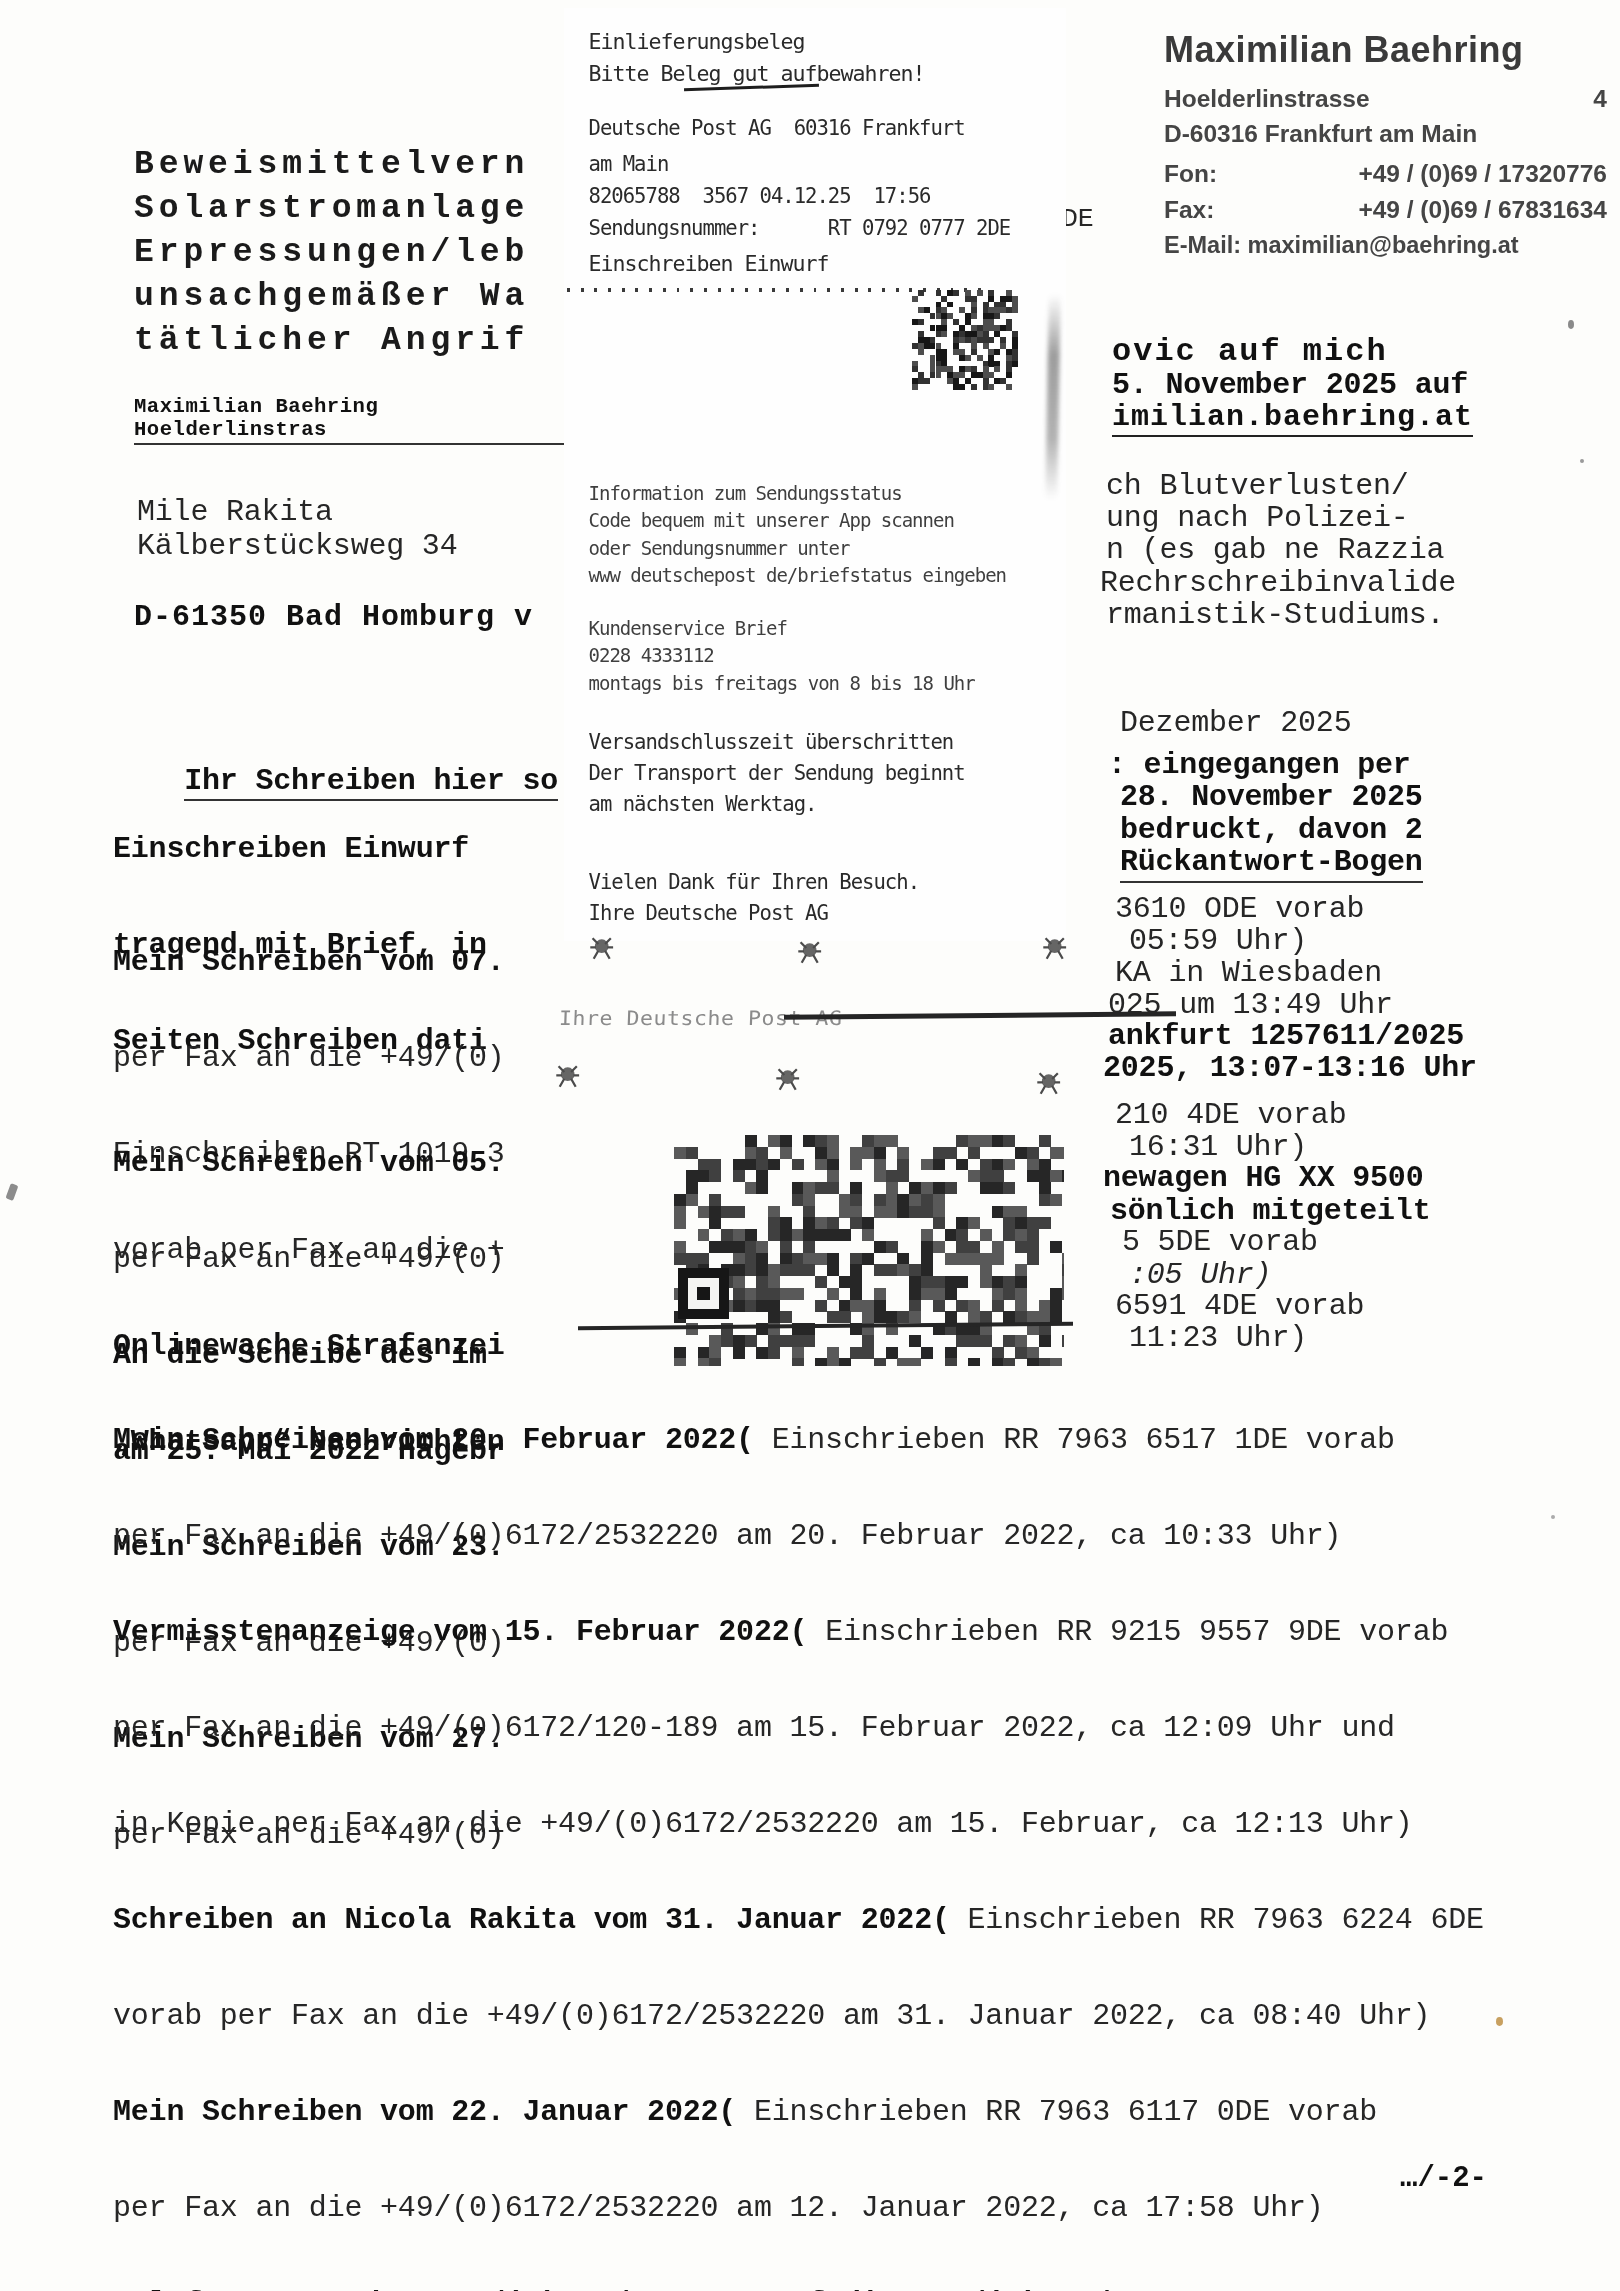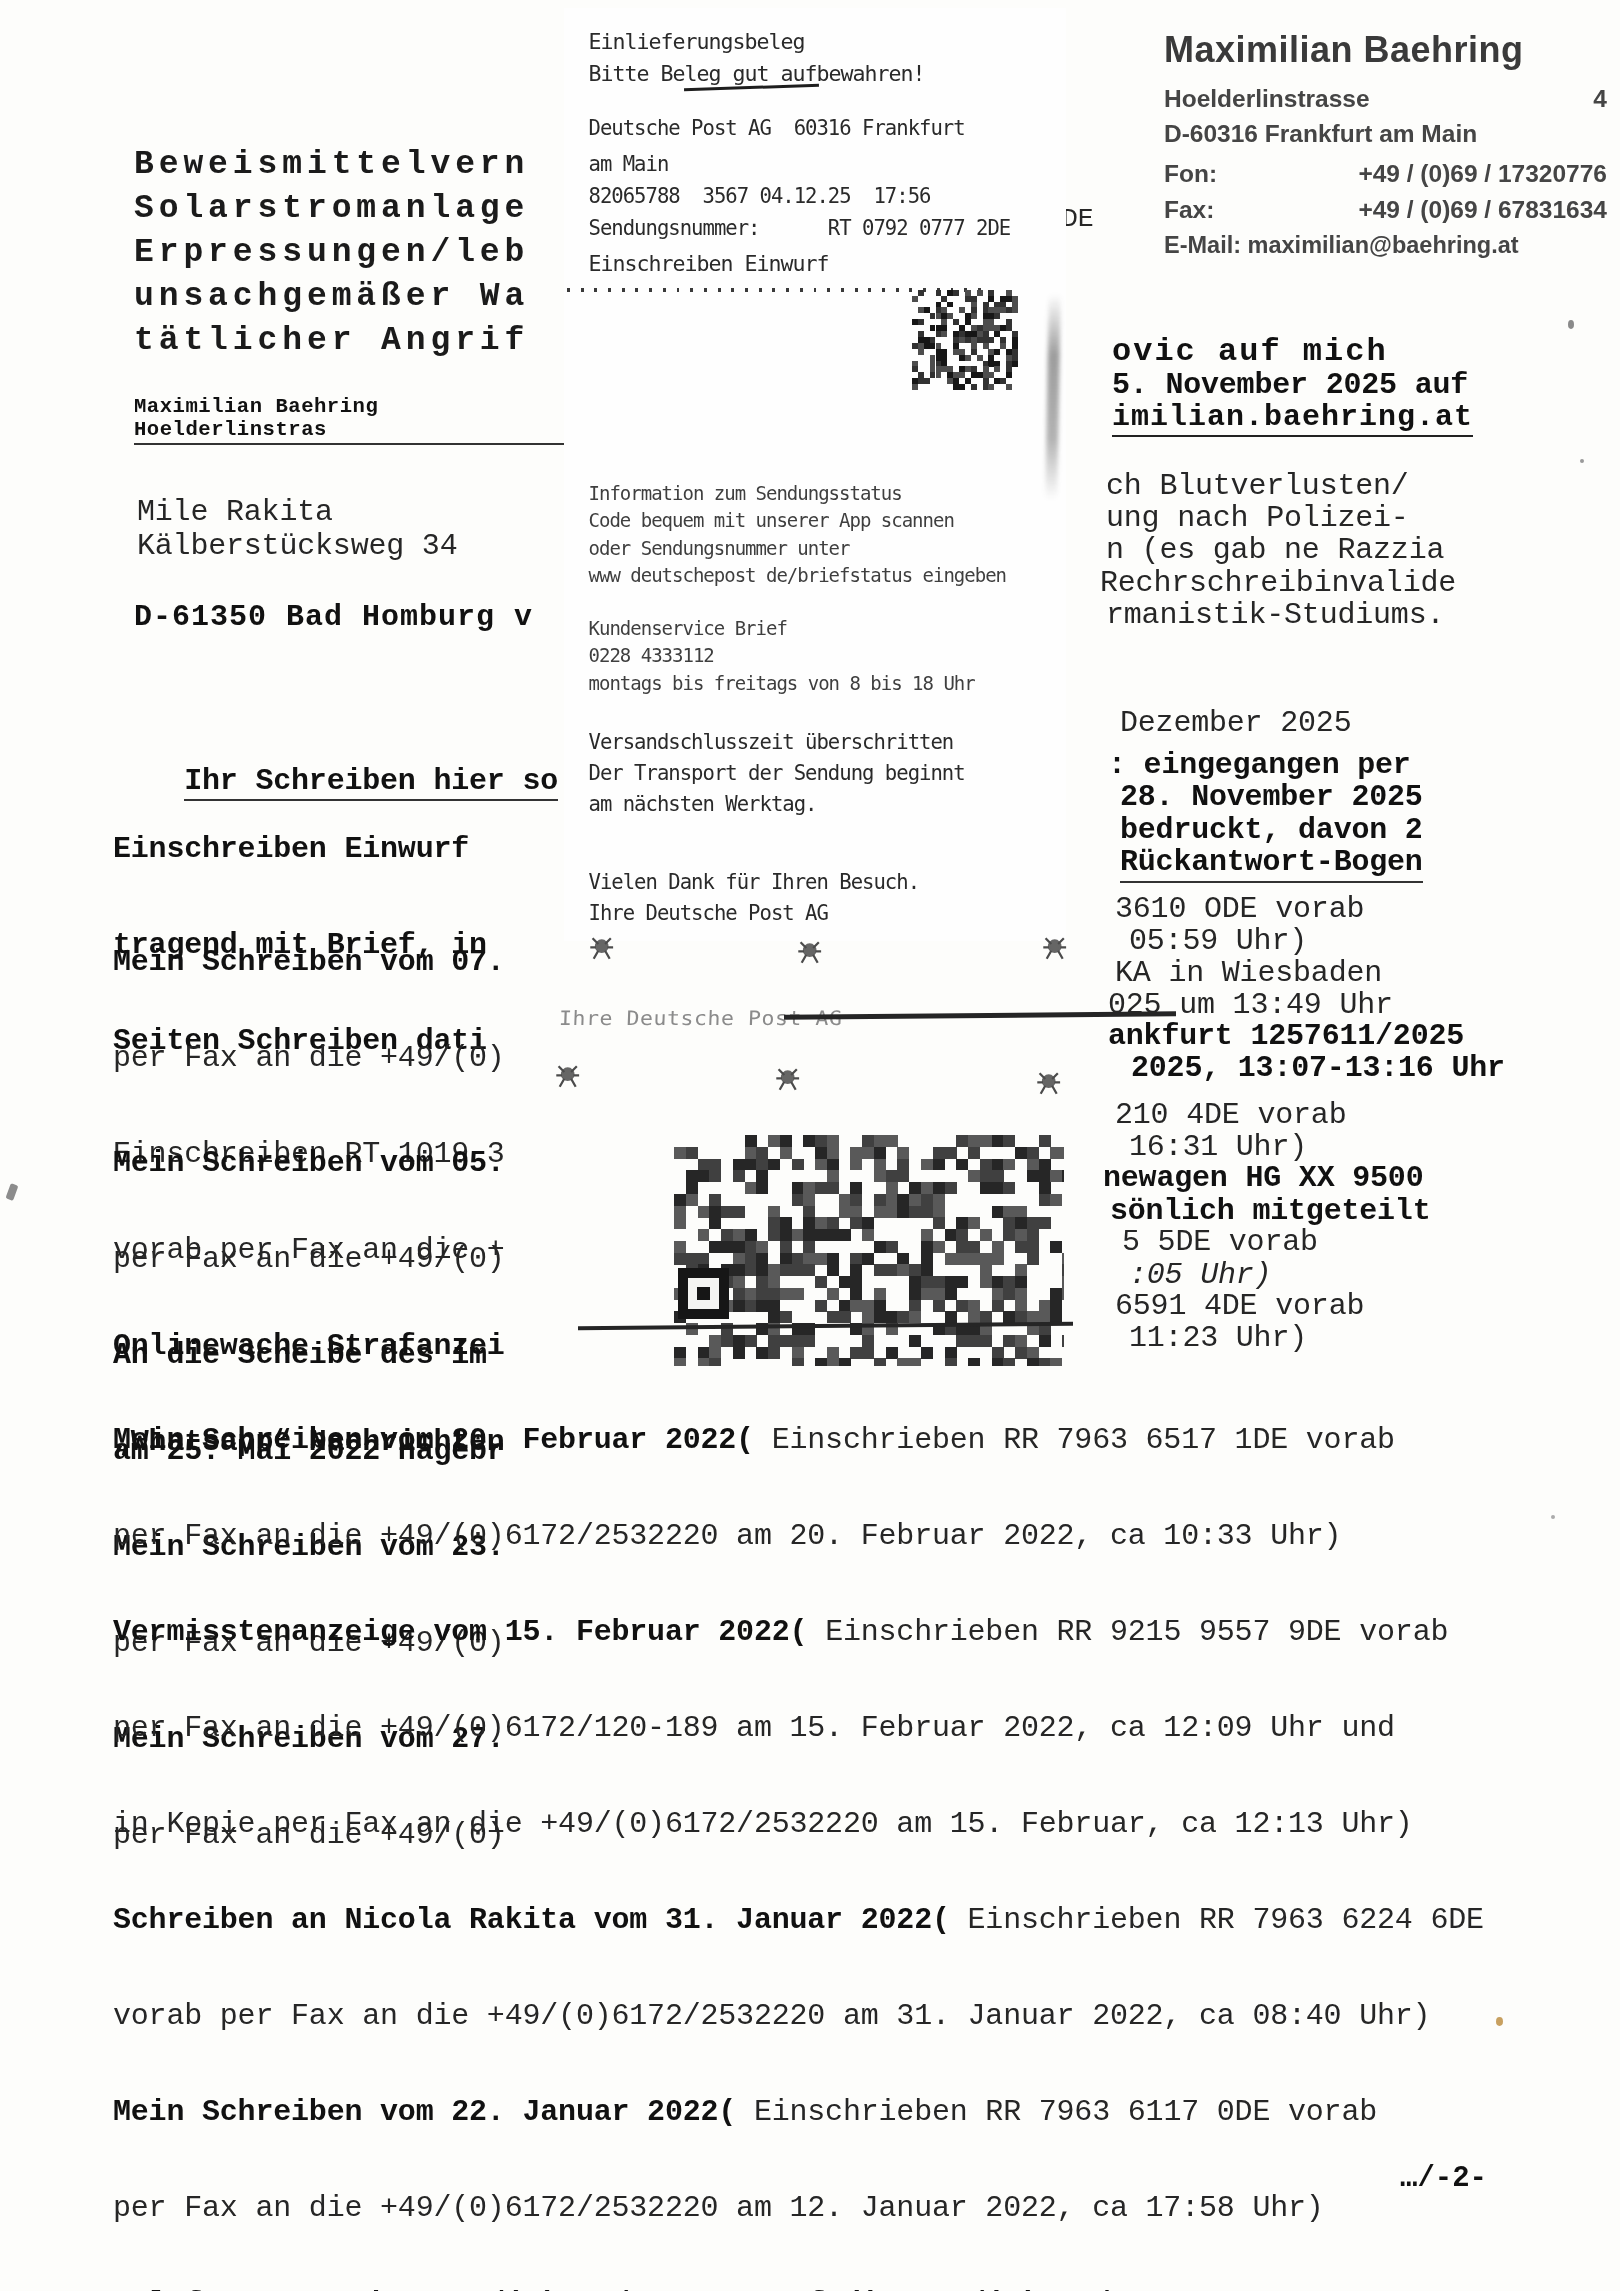--- a/index.html
+++ b/index.html
@@ -112,21 +112,21 @@
   <div class="abs frag" style="left:1120px;top:706px;">Dezember 2025</div>
   <div class="abs frag b" style="left:1108px;top:748px;">: eingegangen per</div>
   <div class="abs frag b" style="left:1120px;top:780px;">28. November 2025</div>
   <div class="abs frag b" style="left:1120px;top:813px;">bedruckt, davon 2</div>
   <div class="abs frag b u2" style="left:1120px;top:845px;">Rückantwort-Bogen</div>
   <div class="abs frag" style="left:1115px;top:892px;">3610 ODE vorab</div>
   <div class="abs frag" style="left:1129px;top:924px;">05:59 Uhr)</div>
   <div class="abs frag" style="left:1115px;top:956px;">KA in Wiesbaden</div>
   <div class="abs frag" style="left:1108px;top:988px;">025 um 13:49 Uhr</div>
   <div class="abs frag b" style="left:1108px;top:1019px;">ankfurt 1257611/2025</div>
-  <div class="abs frag b" style="left:1103px;top:1051px;margin-left:28px;">2025, 13:07-13:16 Uhr</div>
+  <div class="abs frag b" style="left:1103px;top:1051px;">2025, 13:07-13:16 Uhr</div>
   <div class="abs frag" style="left:1115px;top:1098px;">210 4DE vorab</div>
   <div class="abs frag" style="left:1129px;top:1130px;">16:31 Uhr)</div>
   <div class="abs frag b" style="left:1103px;top:1161px;">newagen HG XX 9500</div>
   <div class="abs frag b" style="left:1110px;top:1194px;">sönlich mitgeteilt</div>
   <div class="abs frag" style="left:1122px;top:1225px;">5 5DE vorab</div>
   <div class="abs frag" style="left:1129px;top:1258px;font-style:italic;">:05 Uhr)</div>
   <div class="abs frag" style="left:1115px;top:1289px;">6591 4DE vorab</div>
   <div class="abs frag" style="left:1129px;top:1321px;">11:23 Uhr)</div>
 
   <div class="abs bodyblock" style="left:113px;top:1360px;">

